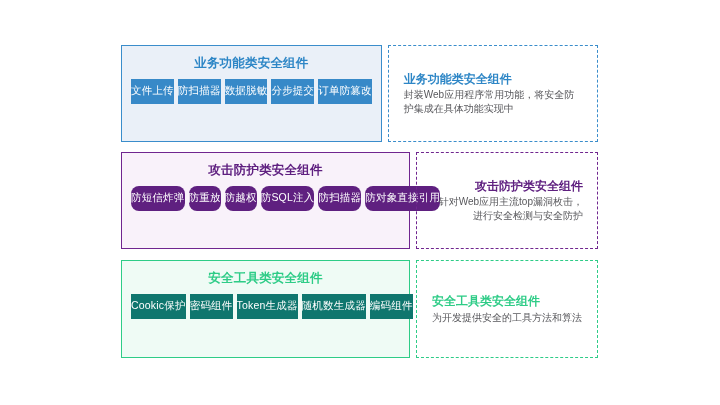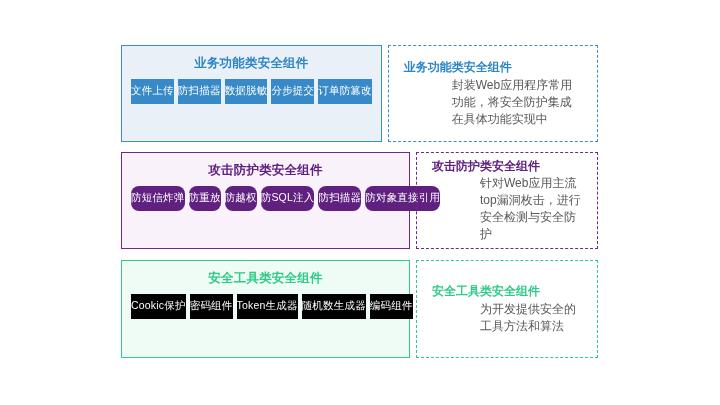--- a/index.html
+++ b/index.html
@@ -25,21 +25,21 @@
   .section {
     position: absolute;
     left: 0;
     width: 477px;
     display: flex;
     flex-direction: row;
     align-items: stretch;
   }
 
   .section-1 { top: 0px;   height: 97px; }
-  .section-2 { top: 107px; height: 97px; }
+  .section-2 { top: 107px; height: 97px; text-align: right; }
   .section-3 { top: 215px; height: 98px; }
 
   
   .card {
     width: 289px;
     box-sizing: border-box;
     border: 1px solid #3a8dcb;
     display: flex;
     flex-direction: column;
     align-items: center;
@@ -90,44 +90,43 @@
     justify-content: center;
     padding: 0 14px 0 15px;
   }
   .desc-title {
     font-size: 12px;
     font-weight: bold;
     line-height: 1.35;
     margin-bottom: 1px;
   }
   .desc-body {
-    font-size: 12px;
+    font-size: 10px;
     line-height: 1.42;
     color: #58585c;
-    margin-left: 48px;
   }
 
   
   .theme-blue .card  { border-color: #3a8dcb; background: #eaf0f8; }
   .theme-blue .card-title { color: #2d86c6; }
   .theme-blue .chip  { background: #3789c8; }
   .theme-blue .desc  { border-color: #3a8dcb; }
   .theme-blue .desc-title { color: #2d86c6; }
 
   
   .theme-purple .card  { border-color: #70268f; background: #f9f2fa; }
   .theme-purple .card-title { color: #5f2080; }
   .theme-purple .chip  { background: #5f2080; border-radius: 8px; }
   .theme-purple .desc  { border-color: #70268f; }
   .theme-purple .desc-title { color: #5f2080; }
 
   
   .theme-green .card  { border-color: #2ecc87; background: #effbf5; }
   .theme-green .card-title { color: #2ecc87; }
-  .theme-green .chip  { background: #000000; text-align: center; }
+  .theme-green .chip  { background: #0f766e; text-align: center; }
   .theme-green .desc  { border-color: #2ecc87; }
   .theme-green .desc-title { color: #2ecc87; }
 </style>
 </head>
 <body>
 
 <div id="diagram">
 
   <div class="section section-1 theme-blue">
     <div class="card">

